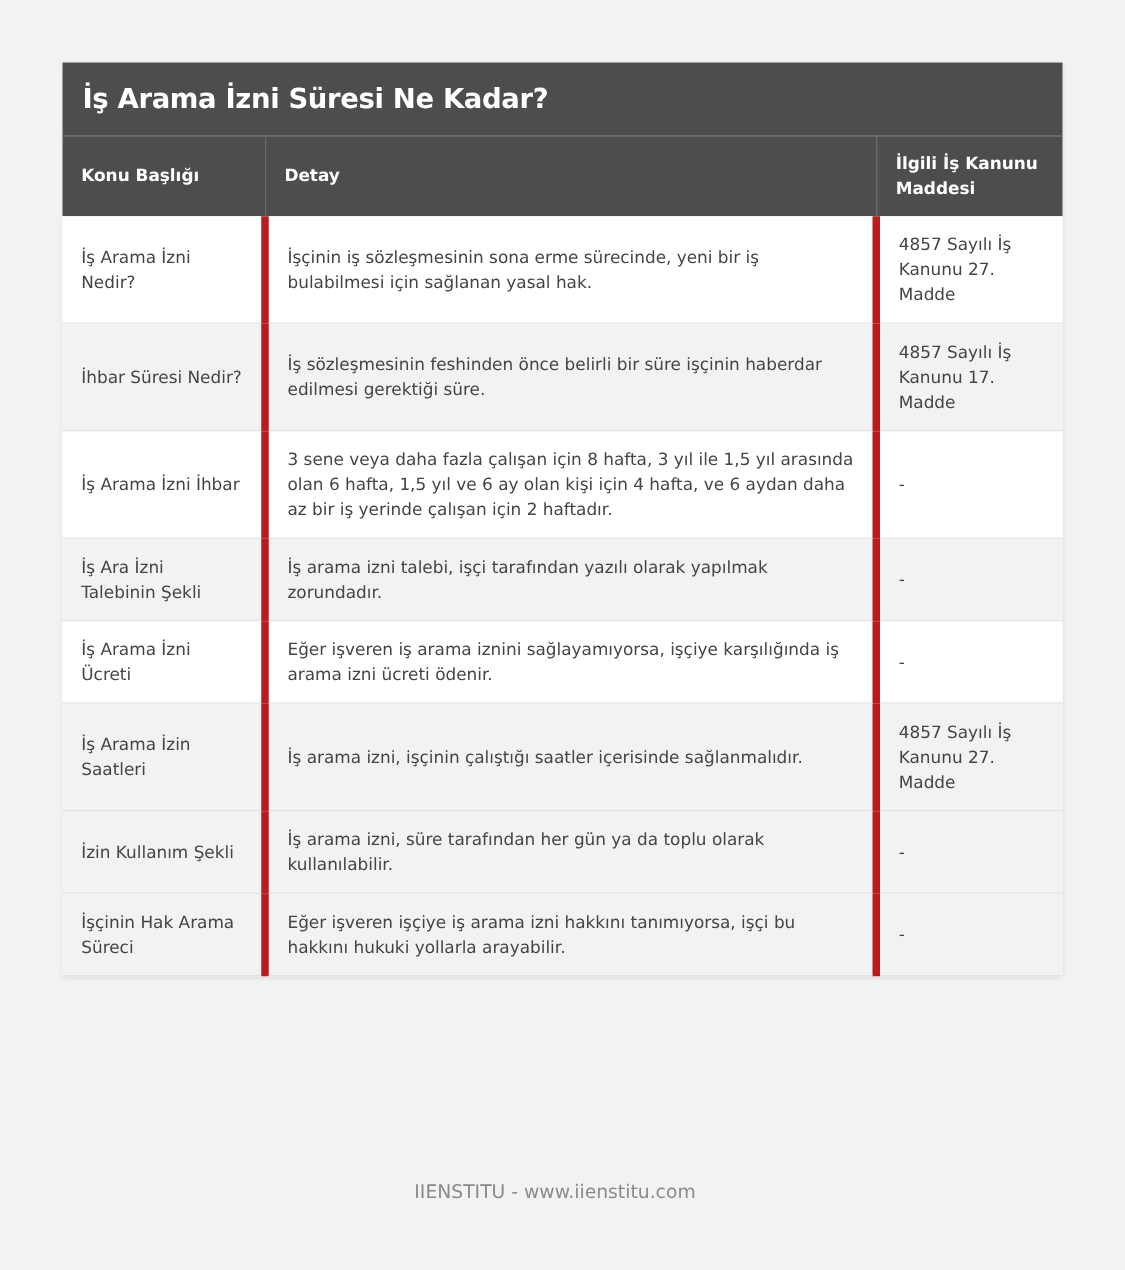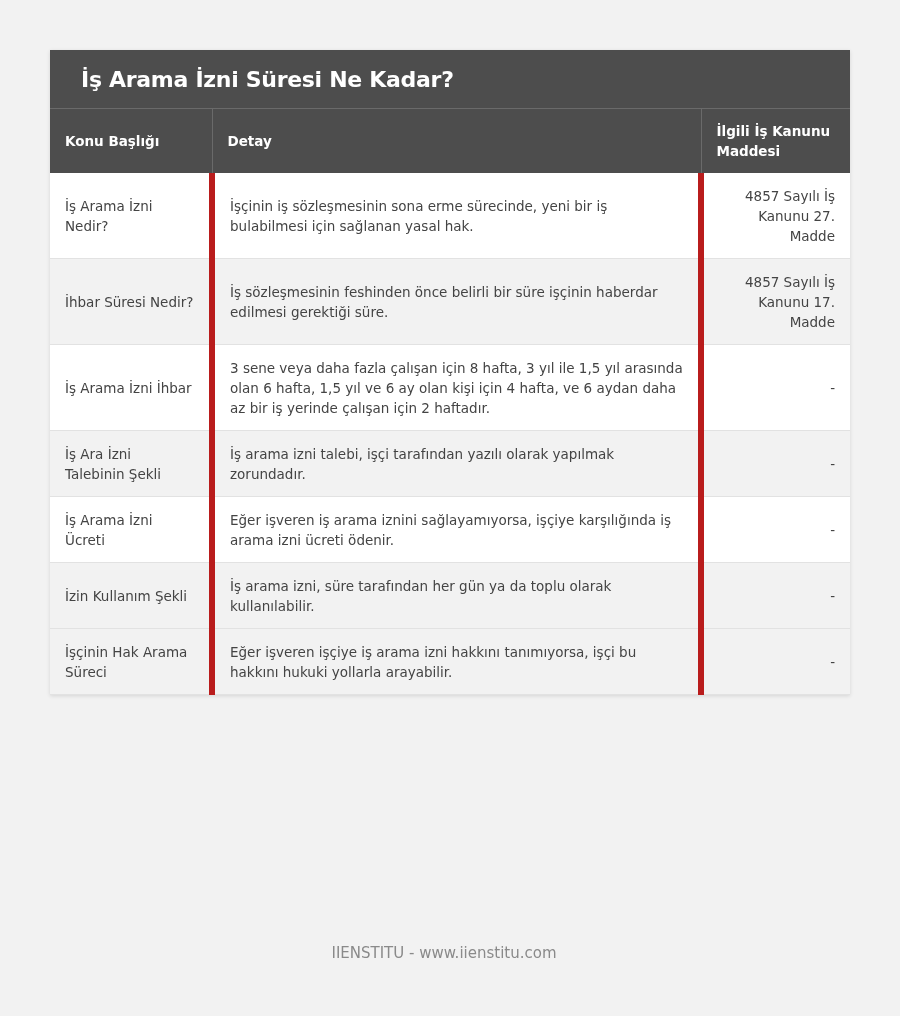--- a/index.html
+++ b/index.html
@@ -16,21 +16,21 @@
       left: 50px; top: 50px;
       width: 800px;
       background: #fff;
       box-shadow: 0 1px 4px rgba(0,0,0,0.12);
     }
     .title-bar {
       background: #4d4d4d;
       color: #fff;
       height: 58px;
       display: flex; align-items: center;
-      padding-left: 31px;
+      padding-left: 16px;
       font-size: 22px;
       font-weight: bold;
       border-bottom: 1px solid #6a6a6a;
       letter-spacing: -0.3px;
     }
     table {
       border-collapse: collapse;
       width: 800px;
       table-layout: fixed;
     }
@@ -52,21 +52,21 @@
     thead th:last-child { border-right: none; }
     tbody td {
       font-size: 13.5px;
       line-height: 20px;
       color: #444;
       padding: 12px 15px;
       border-right: 6px solid #b91c1c;
       border-bottom: 1px solid #e2e2e2;
       vertical-align: middle;
     }
-    tbody td:last-child { border-right: none; text-align: right; }
+    tbody td:last-child { border-right: none; }
     tbody tr.r-white td { background: #ffffff; }
     tbody tr.r-grey td { background: #f2f2f2; }
     tbody tr.h85 td { height: 61px; }
     tbody tr.h65 td { height: 41px; }
     .footer {
       position: absolute;
       left: 0; right: 12px; top: 944px;
       text-align: center;
       font-size: 15px;
       color: #8a8a8a;
@@ -109,20 +109,25 @@
       <tr class="r-grey h65">
         <td>İş Ara İzni Talebinin Şekli</td>
         <td>İş arama izni talebi, işçi tarafından yazılı olarak yapılmak zorundadır.</td>
         <td>-</td>
       </tr>
       <tr class="r-white h65">
         <td>İş Arama İzni Ücreti</td>
         <td>Eğer işveren iş arama iznini sağlayamıyorsa, işçiye karşılığında iş arama izni ücreti ödenir.</td>
         <td>-</td>
       </tr>
+      <tr class="r-grey h85">
+        <td>İş Arama İzin Saatleri</td>
+        <td>İş arama izni, işçinin çalıştığı saatler içerisinde sağlanmalıdır.</td>
+        <td>4857 Sayılı İş Kanunu 27. Madde</td>
+      </tr>
       <tr class="r-grey h65">
         <td>İzin Kullanım Şekli</td>
         <td>İş arama izni, süre tarafından her gün ya da toplu olarak kullanılabilir.</td>
         <td>-</td>
       </tr>
       <tr class="r-grey h65">
         <td>İşçinin Hak Arama Süreci</td>
         <td>Eğer işveren işçiye iş arama izni hakkını tanımıyorsa, işçi bu hakkını hukuki yollarla arayabilir.</td>
         <td>-</td>
       </tr>

